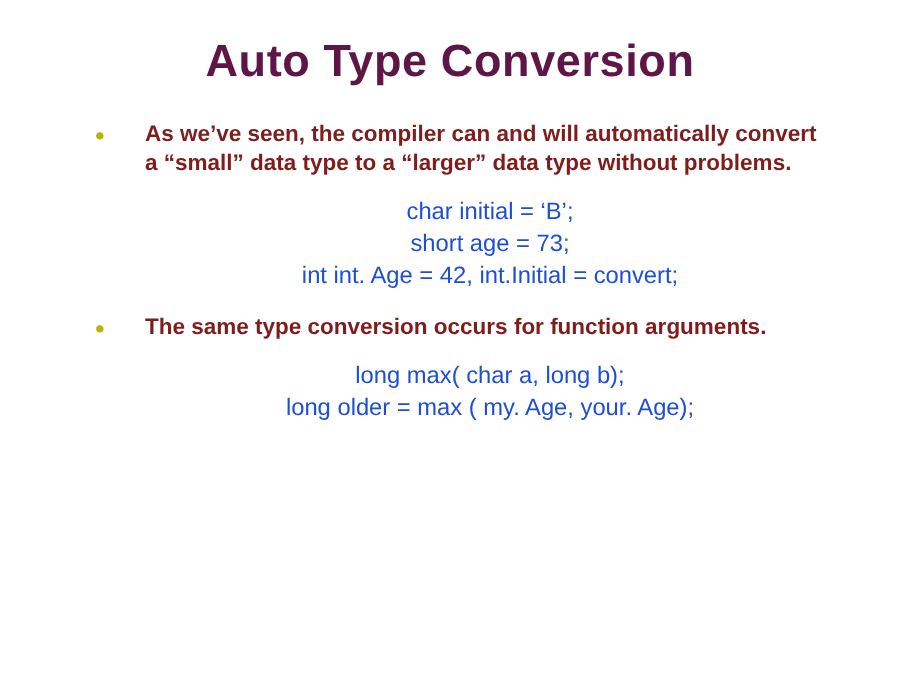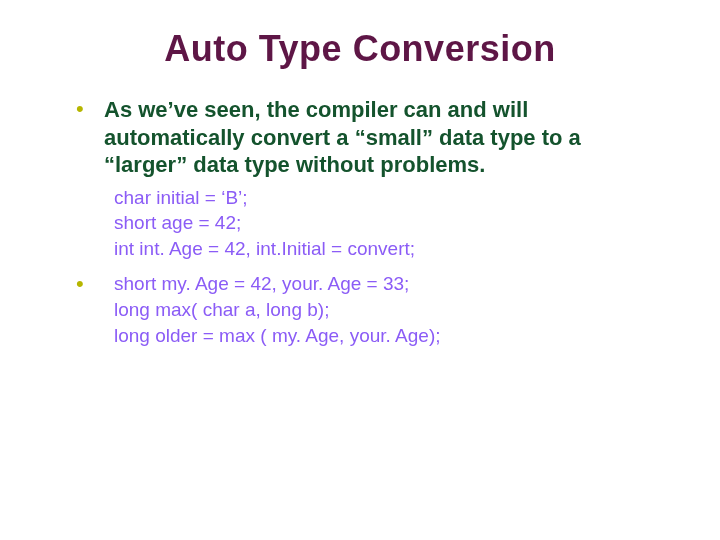--- a/index.html
+++ b/index.html
@@ -39,54 +39,55 @@
   ul.top > li::before {
     content: "•";
     position: absolute;
     left: 0;
     top: 0;
     font-size: 22px;
     line-height: 26px;
     color: #b6b600;
   }
   .lead {
-    font-size: 22px;
+    font-size: 18px;
     font-weight: bold;
     line-height: 1.25;
-    color: #14532d;
-    margin: 4px;
+    color: #7f1d1d;
+    margin: 16px;
   }
   .code {
     font-size: 19px;
     line-height: 1.35;
-    color: #8b5cf6;
+    color: #1d4ed8;
     margin: 6px 0 0 14px;
     font-weight: normal;
+    text-align: center;
   }
   .code div { white-space: pre; }
 </style>
 </head>
 <body>
 
 <div class="slide">
   <h1 class="title">Auto Type Conversion</h1>
 
   <ul class="top">
 
     <li>
       <p class="lead">As we’ve seen, the compiler can and will automatically convert a “small” data type to a “larger” data type without problems.</p>
       <div class="code">
         <div>char initial = ‘B’;</div>
-        <div>short age = 42;</div>
+        <div>short age = 73;</div>
         <div>int int. Age = 42, int.Initial = convert;</div>
       </div>
     </li>
 
     <li>
+      <p class="lead">The same type conversion occurs for function arguments.</p>
       <div class="code">
-        <div>short my. Age = 42, your. Age = 33;</div>
         <div>long max( char a, long b);</div>
         <div>long older = max ( my. Age, your. Age);</div>
       </div>
     </li>
 
   </ul>
 </div>
 
 </body></html>

